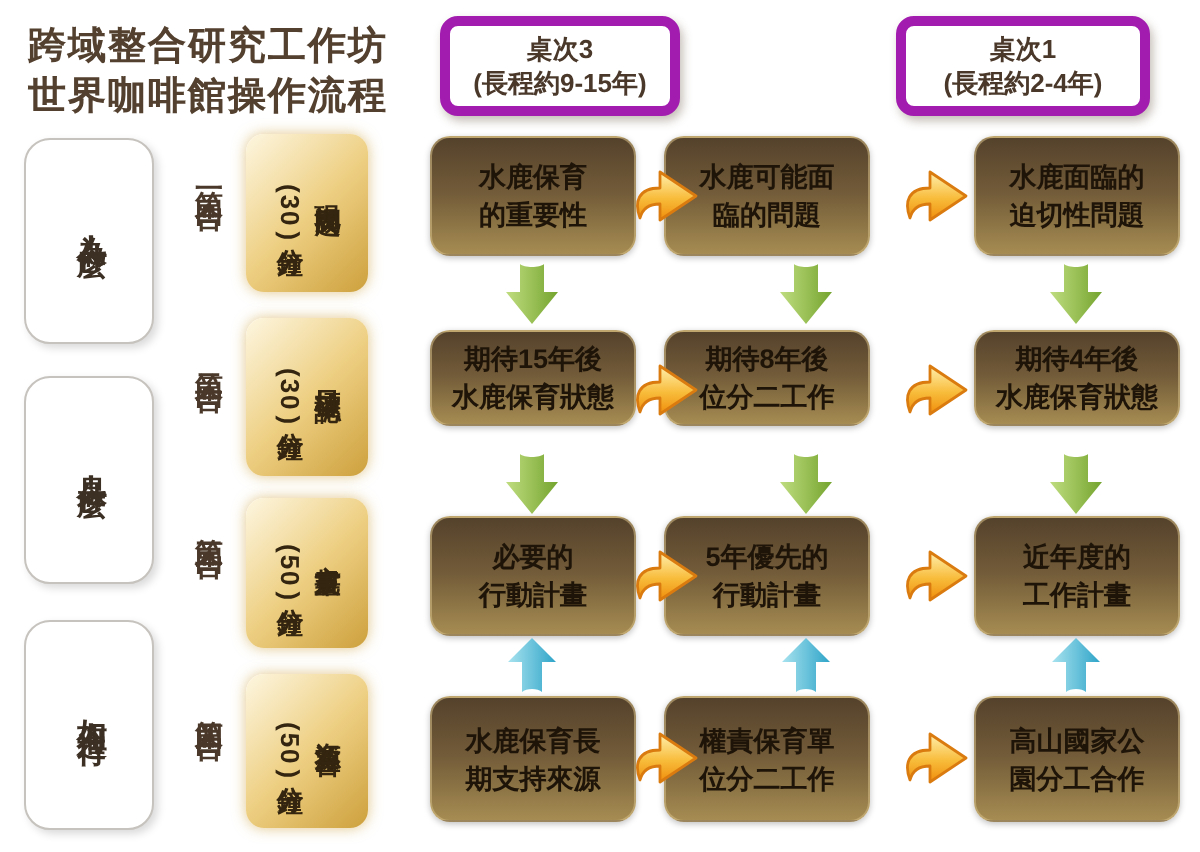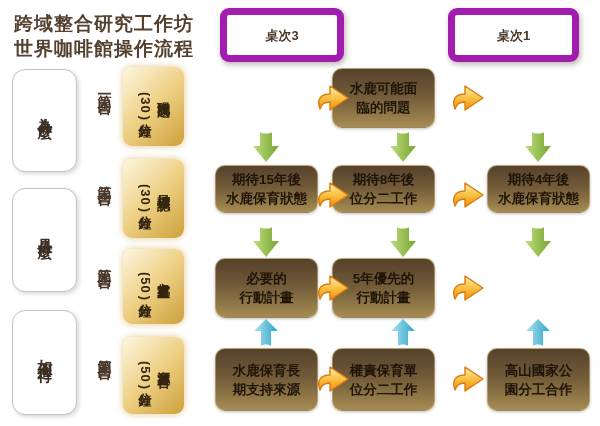--- a/index.html
+++ b/index.html
@@ -8,21 +8,21 @@
     font-family:"Liberation Sans","DejaVu Sans",sans-serif;
   }
   
   .title{
     position:absolute;left:14px;top:11px;font-size:19px;line-height:25px;
     font-weight:bold;color:#53402e;letter-spacing:1px;white-space:pre-line;
   }
   
   .hdr{
     position:absolute;top:8px;height:40px;background:#fff;border-radius:9px;
-    border:7px solid #a21caf;box-shadow:1.5px 2.5px 5px rgba(90,70,50,.35);
+    border:5px solid #a21caf;box-shadow:1.5px 2.5px 5px rgba(90,70,50,.35);
     display:flex;flex-direction:column;align-items:center;justify-content:center;
     color:#4a382a;font-weight:bold;font-size:13px;line-height:17px;
   }
   .hdr3{left:220px;width:110px}.hdr2{left:347px;width:112px}.hdr1{left:448px;width:117px}
   
   .qbox{
     position:absolute;left:12px;width:63px;background:#fff;border:1px solid #c6c2bd;
     border-radius:13px;box-shadow:2px 2px 4px rgba(0,0,0,.15);
     display:flex;align-items:center;justify-content:center;
   }
@@ -89,23 +89,25 @@
           <stop offset="1" stop-color="#2fa4c8"></stop>
       </linearGradient>
     </defs>
   </svg>
 
   <div class="title">跨域整合研究工作坊
 世界咖啡館操作流程</div>
 
   <div class="hdr hdr3">
     <span>桌次3</span>
+    <span>(長程約9-15年)</span>
   </div>
   <div class="hdr hdr1">
     <span>桌次1</span>
+    <span>(長程約2-4年)</span>
   </div>
 
   <div class="qbox q1">
     <span class="vtext">為什麼!</span>
   </div>
   <div class="qbox q2">
     <span class="vtext">是什麼!</span>
   </div>
   <div class="qbox q3">
     <span class="vtext">如何進行!</span>
@@ -126,34 +128,40 @@
   </div>
   <div class="pill p3">
     <span class="vtext">方案規畫
 (50分鐘)</span>
   </div>
   <div class="pill p4">
     <span class="vtext">資源整合
 (50分鐘)</span>
   </div>
 
+  <div class="cell cx1 cy1">水鹿保育
+的重要性</div>
   <div class="cell cx2 cy1">水鹿可能面
 臨的問題</div>
+  <div class="cell cx3 cy1">水鹿面臨的
+迫切性問題</div>
 
   <div class="cell cx1 cy2">期待15年後
 水鹿保育狀態</div>
   <div class="cell cx2 cy2">期待8年後
 位分二工作</div>
   <div class="cell cx3 cy2">期待4年後
 水鹿保育狀態</div>
 
   <div class="cell cx1 cy3">必要的
 行動計畫</div>
   <div class="cell cx2 cy3">5年優先的
 行動計畫</div>
+  <div class="cell cx3 cy3">近年度的
+工作計畫</div>
 
   <div class="cell cx1 cy4">水鹿保育長
 期支持來源</div>
   <div class="cell cx2 cy4">權責保育單
 位分二工作</div>
   <div class="cell cx3 cy4">高山國家公
 園分工合作</div>
 
   <span class="ha gx1 gy1">
       <svg viewBox="0 0 36 36">

